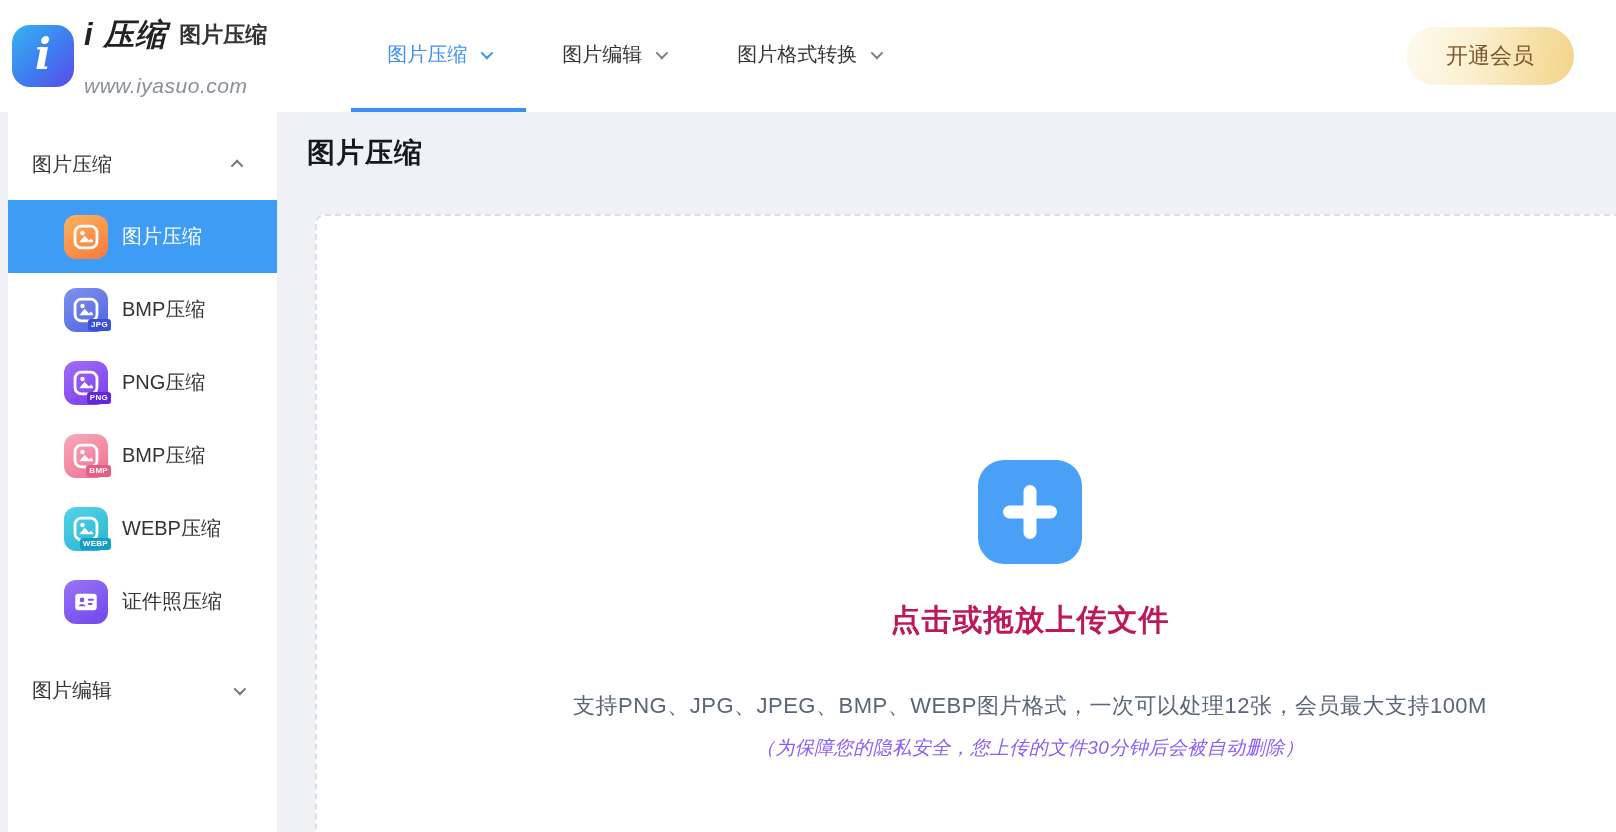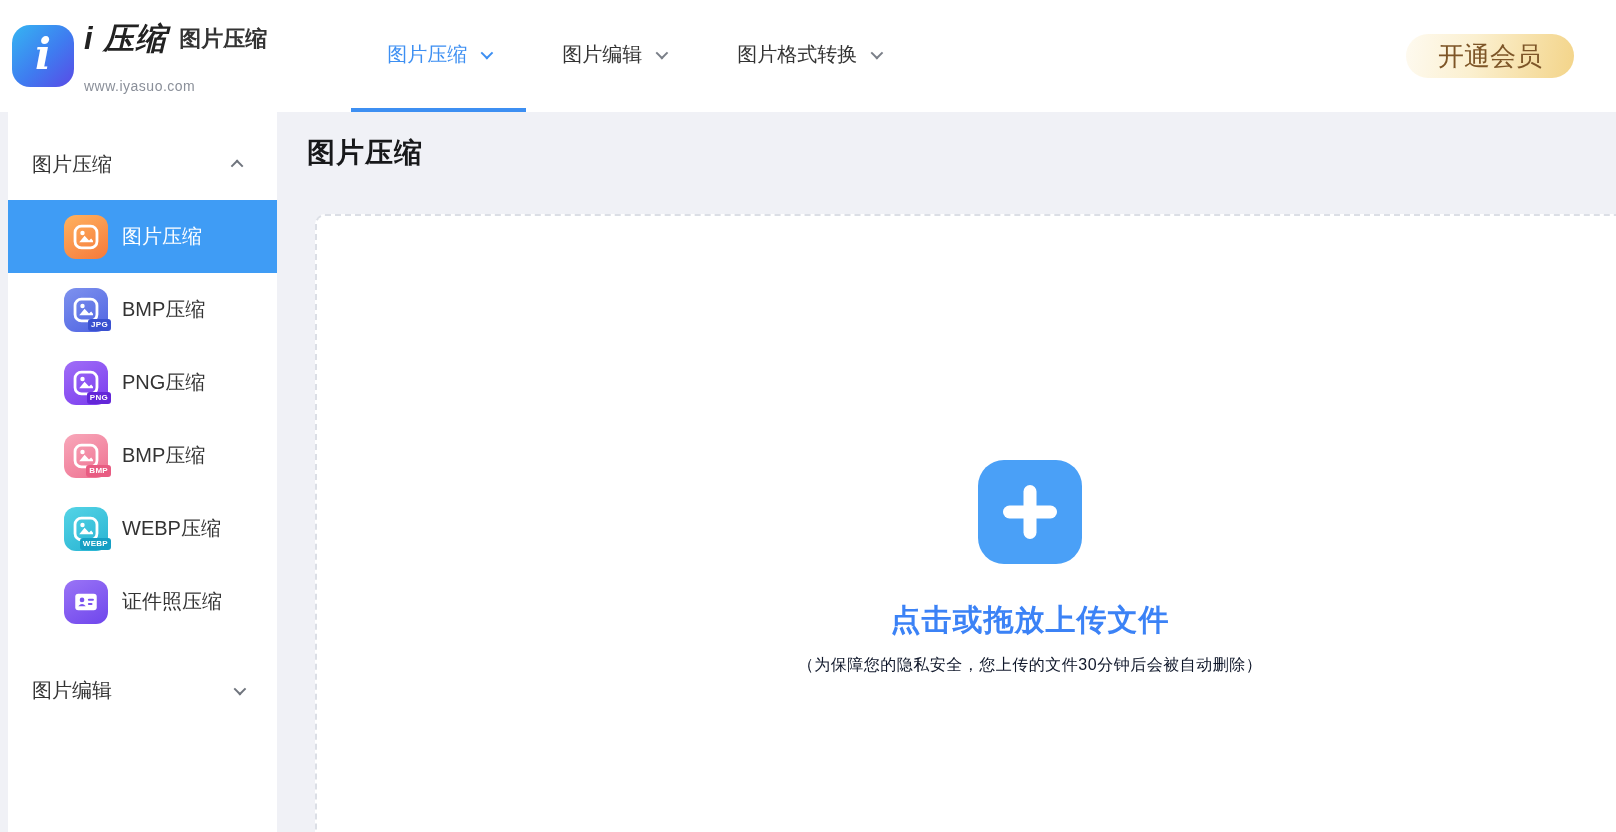--- a/index.html
+++ b/index.html
@@ -24,42 +24,42 @@
   }
   .logo-mark span {
     font-family: "DejaVu Serif", "Liberation Serif", serif;
     font-style: italic; font-weight: bold; color: #fff; font-size: 42px; line-height: 1;
     transform: translateY(-1px);
   }
   .logo-text { margin-left: 10px; }
   .logo-line1 { display: flex; align-items: center; }
   .brand { font-size: 31px; font-weight: 800; font-style: italic; color: #222; letter-spacing: 1px; }
   .product { font-size: 22px; font-weight: 700; color: #333; margin-left: 12px; }
-  .logo-url { font-size: 14px; color: #8a8f99; margin-top: 18px; letter-spacing: .5px; }
+  .logo-url { font-size: 21px; color: #8a8f99; margin-top: 18px; letter-spacing: .5px; font-style: italic; }
 
   nav { display: flex; height: 100%; margin-left: 84px; }
   .tab {
     display: flex; align-items: center; height: 100%; padding: 0 36px;
     font-size: 20px; color: #333; cursor: pointer; border-bottom: 4px solid transparent;
   }
   .tab.active { color: #3d8ff2; border-bottom-color: #3d8ff2; font-weight: 400; }
   .chev {
     display: inline-block; width: 9px; height: 9px;
     border-right: 2px solid #7a7f88; border-bottom: 2px solid #7a7f88;
     margin-left: 14px;
   }
   .chev.down { transform: rotate(45deg) translateY(-2px); }
   .chev.up   { transform: rotate(-135deg) translateY(-2px); }
   .tab.active .chev { border-color: #3d8ff2; }
 
   .member {
     margin-left: auto; margin-right: 42px; flex: none;
-    width: 168px; height: 44px; border: none; border-radius: 29px;
+    width: 168px; height: 58px; border: none; border-radius: 29px;
     background: linear-gradient(100deg, #fefaf0 0%, #fbf0d0 40%, #f3d489 100%);
-    color: #7d5527; font-size: 26px; cursor: pointer;
+    color: #7d5527; font-size: 22px; cursor: pointer;
     font-family: inherit;
   }
 
   
   .below { flex: 1; display: flex; padding-left: 8px; min-height: 0; }
 
   aside {
     width: 269px; flex: none; background: #ffffff; height: 100%;
   }
   .side-head {
@@ -116,23 +116,23 @@
   .plus {
     width: 104px; height: 104px; border-radius: 26px; background: #4aa0f7;
     position: relative; flex: none;
   }
   .plus::before, .plus::after {
     content: ""; position: absolute; left: 50%; top: 50%;
     transform: translate(-50%, -50%); background: #ffffff; border-radius: 7px;
   }
   .plus::before { width: 54px; height: 13px; }
   .plus::after  { width: 13px; height: 54px; }
-  h2 { margin-top: 36px; font-size: 30px; font-weight: 700; color: #3b82f6; letter-spacing: 1px; }
+  h2 { margin-top: 36px; font-size: 30px; font-weight: 700; color: #be185d; letter-spacing: 1px; }
   .desc { margin-top: 50px; font-size: 22px; color: #5a6577; letter-spacing: .5px; }
-  .note { margin-top: 14px; font-size: 16px; color: #0f172a; letter-spacing: .5px; }
+  .note { margin-top: 14px; font-size: 19px; color: #8b5cf6; letter-spacing: .5px; font-style: italic; }
 </style>
 </head>
 <body>
 
 <div class="page">
 
   <header>
     <div class="logo">
       <div class="logo-mark">
         <span>i</span>
@@ -250,18 +250,19 @@
         <i class="chev down"></i>
       </div>
     </aside>
 
     <main>
       <h1>图片压缩</h1>
 
       <section class="upload">
         <div class="plus"></div>
         <h2>点击或拖放上传文件</h2>
+        <p class="desc">支持PNG、JPG、JPEG、BMP、WEBP图片格式，一次可以处理12张，会员最大支持100M</p>
         <p class="note">（为保障您的隐私安全，您上传的文件30分钟后会被自动删除）</p>
       </section>
     </main>
 
   </div>
 </div>
 
 </body></html>

